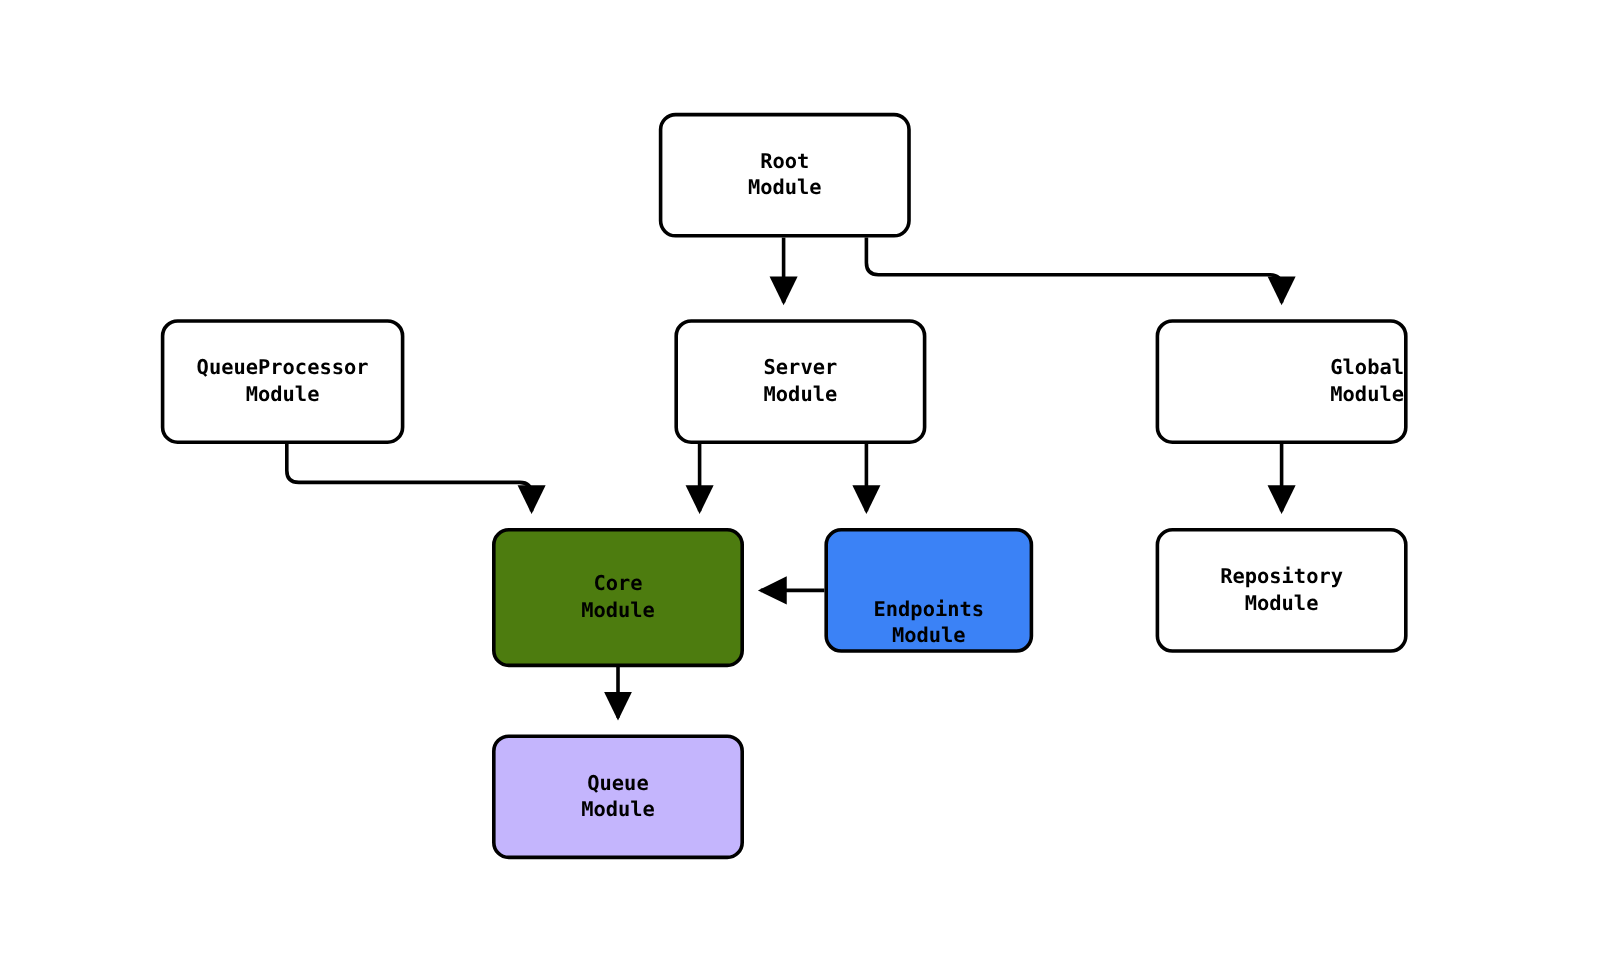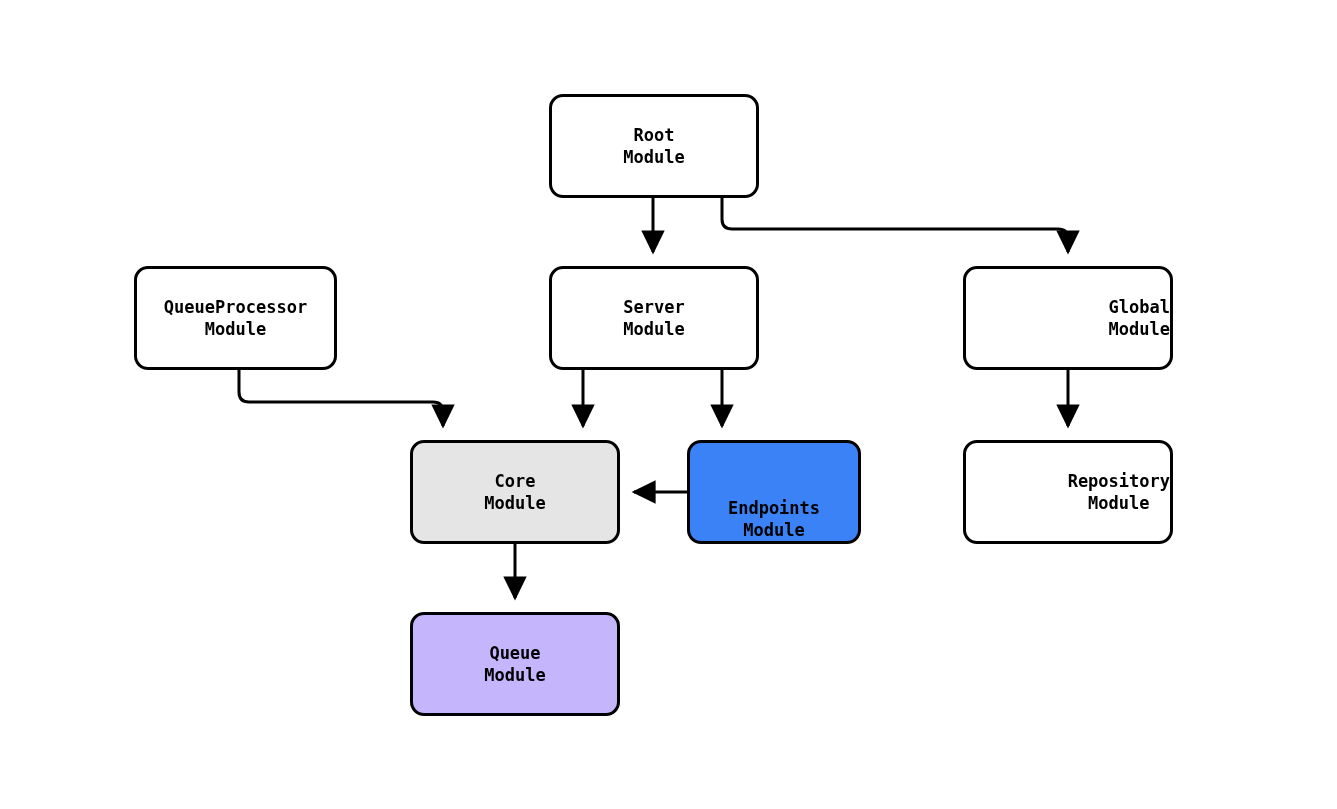--- a/index.html
+++ b/index.html
@@ -71,37 +71,37 @@
 
   <div id="nodes-group">
       <div class="node" style="left: 549px; top: 94px; width: 210px; height: 104px; background: rgb(255, 255, 255); border-color: rgb(0, 0, 0);">
         <div class="node-label">Root
 Module</div>
       </div>
       <div class="node" style="left: 134px; top: 266px; width: 203px; height: 104px; background: rgb(255, 255, 255); border-color: rgb(0, 0, 0);">
         <div class="node-label">QueueProcessor
 Module</div>
       </div>
-      <div class="node" style="left: 549px; top: 266px; width: 210px; height: 104px; background: rgb(255, 255, 255); border-color: rgb(0, 0, 0);">
+      <div class="node" style="left: 562px; top: 266px; width: 210px; height: 104px; background: rgb(255, 255, 255); border-color: rgb(0, 0, 0);">
         <div class="node-label">Server
 Module</div>
       </div>
       <div class="node" style="left: 963px; top: 266px; width: 210px; height: 104px; background: rgb(255, 255, 255); border-color: rgb(0, 0, 0); justify-content: flex-end;">
         <div class="node-label">Global
 Module</div>
       </div>
-      <div class="node" style="left: 410px; top: 440px; width: 210px; height: 104px; background: #e5e5e5; border-color: rgb(0, 0, 0);">
+      <div class="node" style="left: 410px; top: 440px; width: 210px; height: 116px; background: #4d7c0f; border-color: rgb(0, 0, 0);">
         <div class="node-label">Core
 Module</div>
       </div>
       <div class="node" style="left: 687px; top: 440px; width: 174px; height: 104px; background: #3b82f6; border-color: rgb(0, 0, 0); align-items: flex-end;">
         <div class="node-label">Endpoints
 Module</div>
       </div>
-      <div class="node" style="left: 963px; top: 440px; width: 210px; height: 104px; background: rgb(255, 255, 255); border-color: rgb(0, 0, 0); justify-content: flex-end;">
+      <div class="node" style="left: 963px; top: 440px; width: 210px; height: 104px; background: rgb(255, 255, 255); border-color: rgb(0, 0, 0);">
         <div class="node-label">Repository
 Module</div>
       </div>
       <div class="node" style="left: 410px; top: 612px; width: 210px; height: 104px; background: #c4b5fd; border-color: rgb(0, 0, 0);">
         <div class="node-label">Queue
 Module</div>
       </div>
     </div>
 
 </div>

